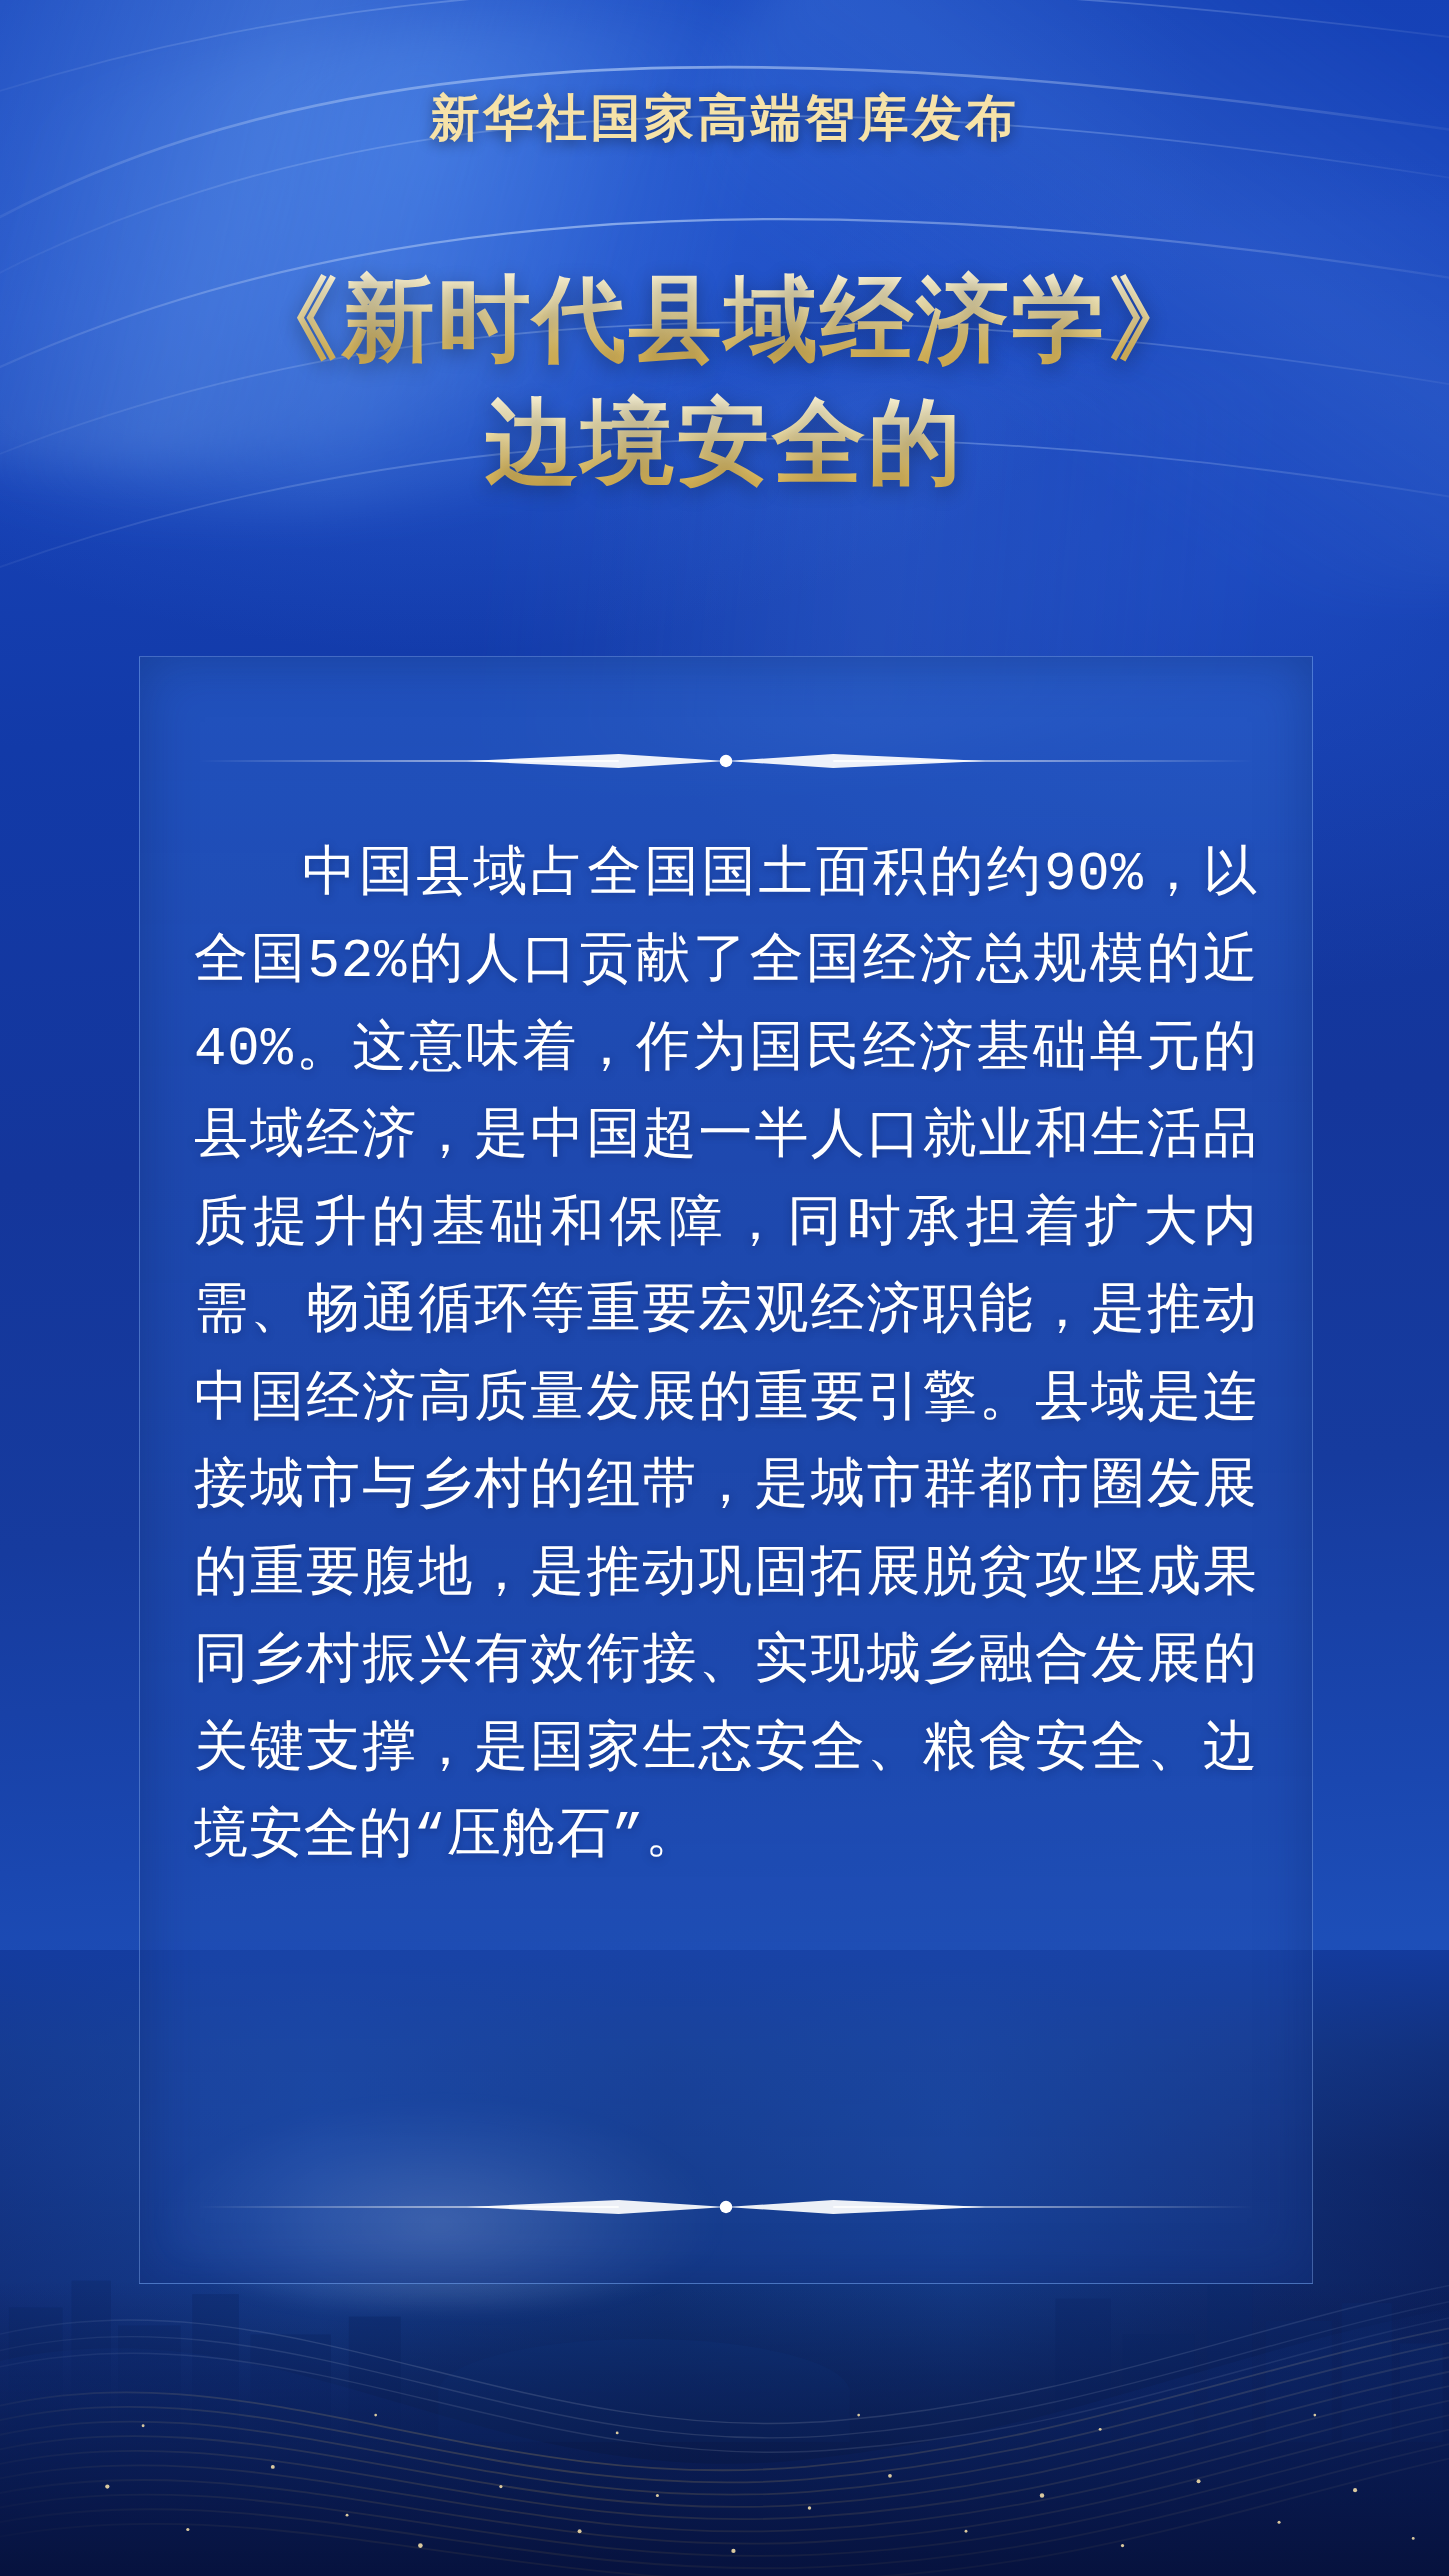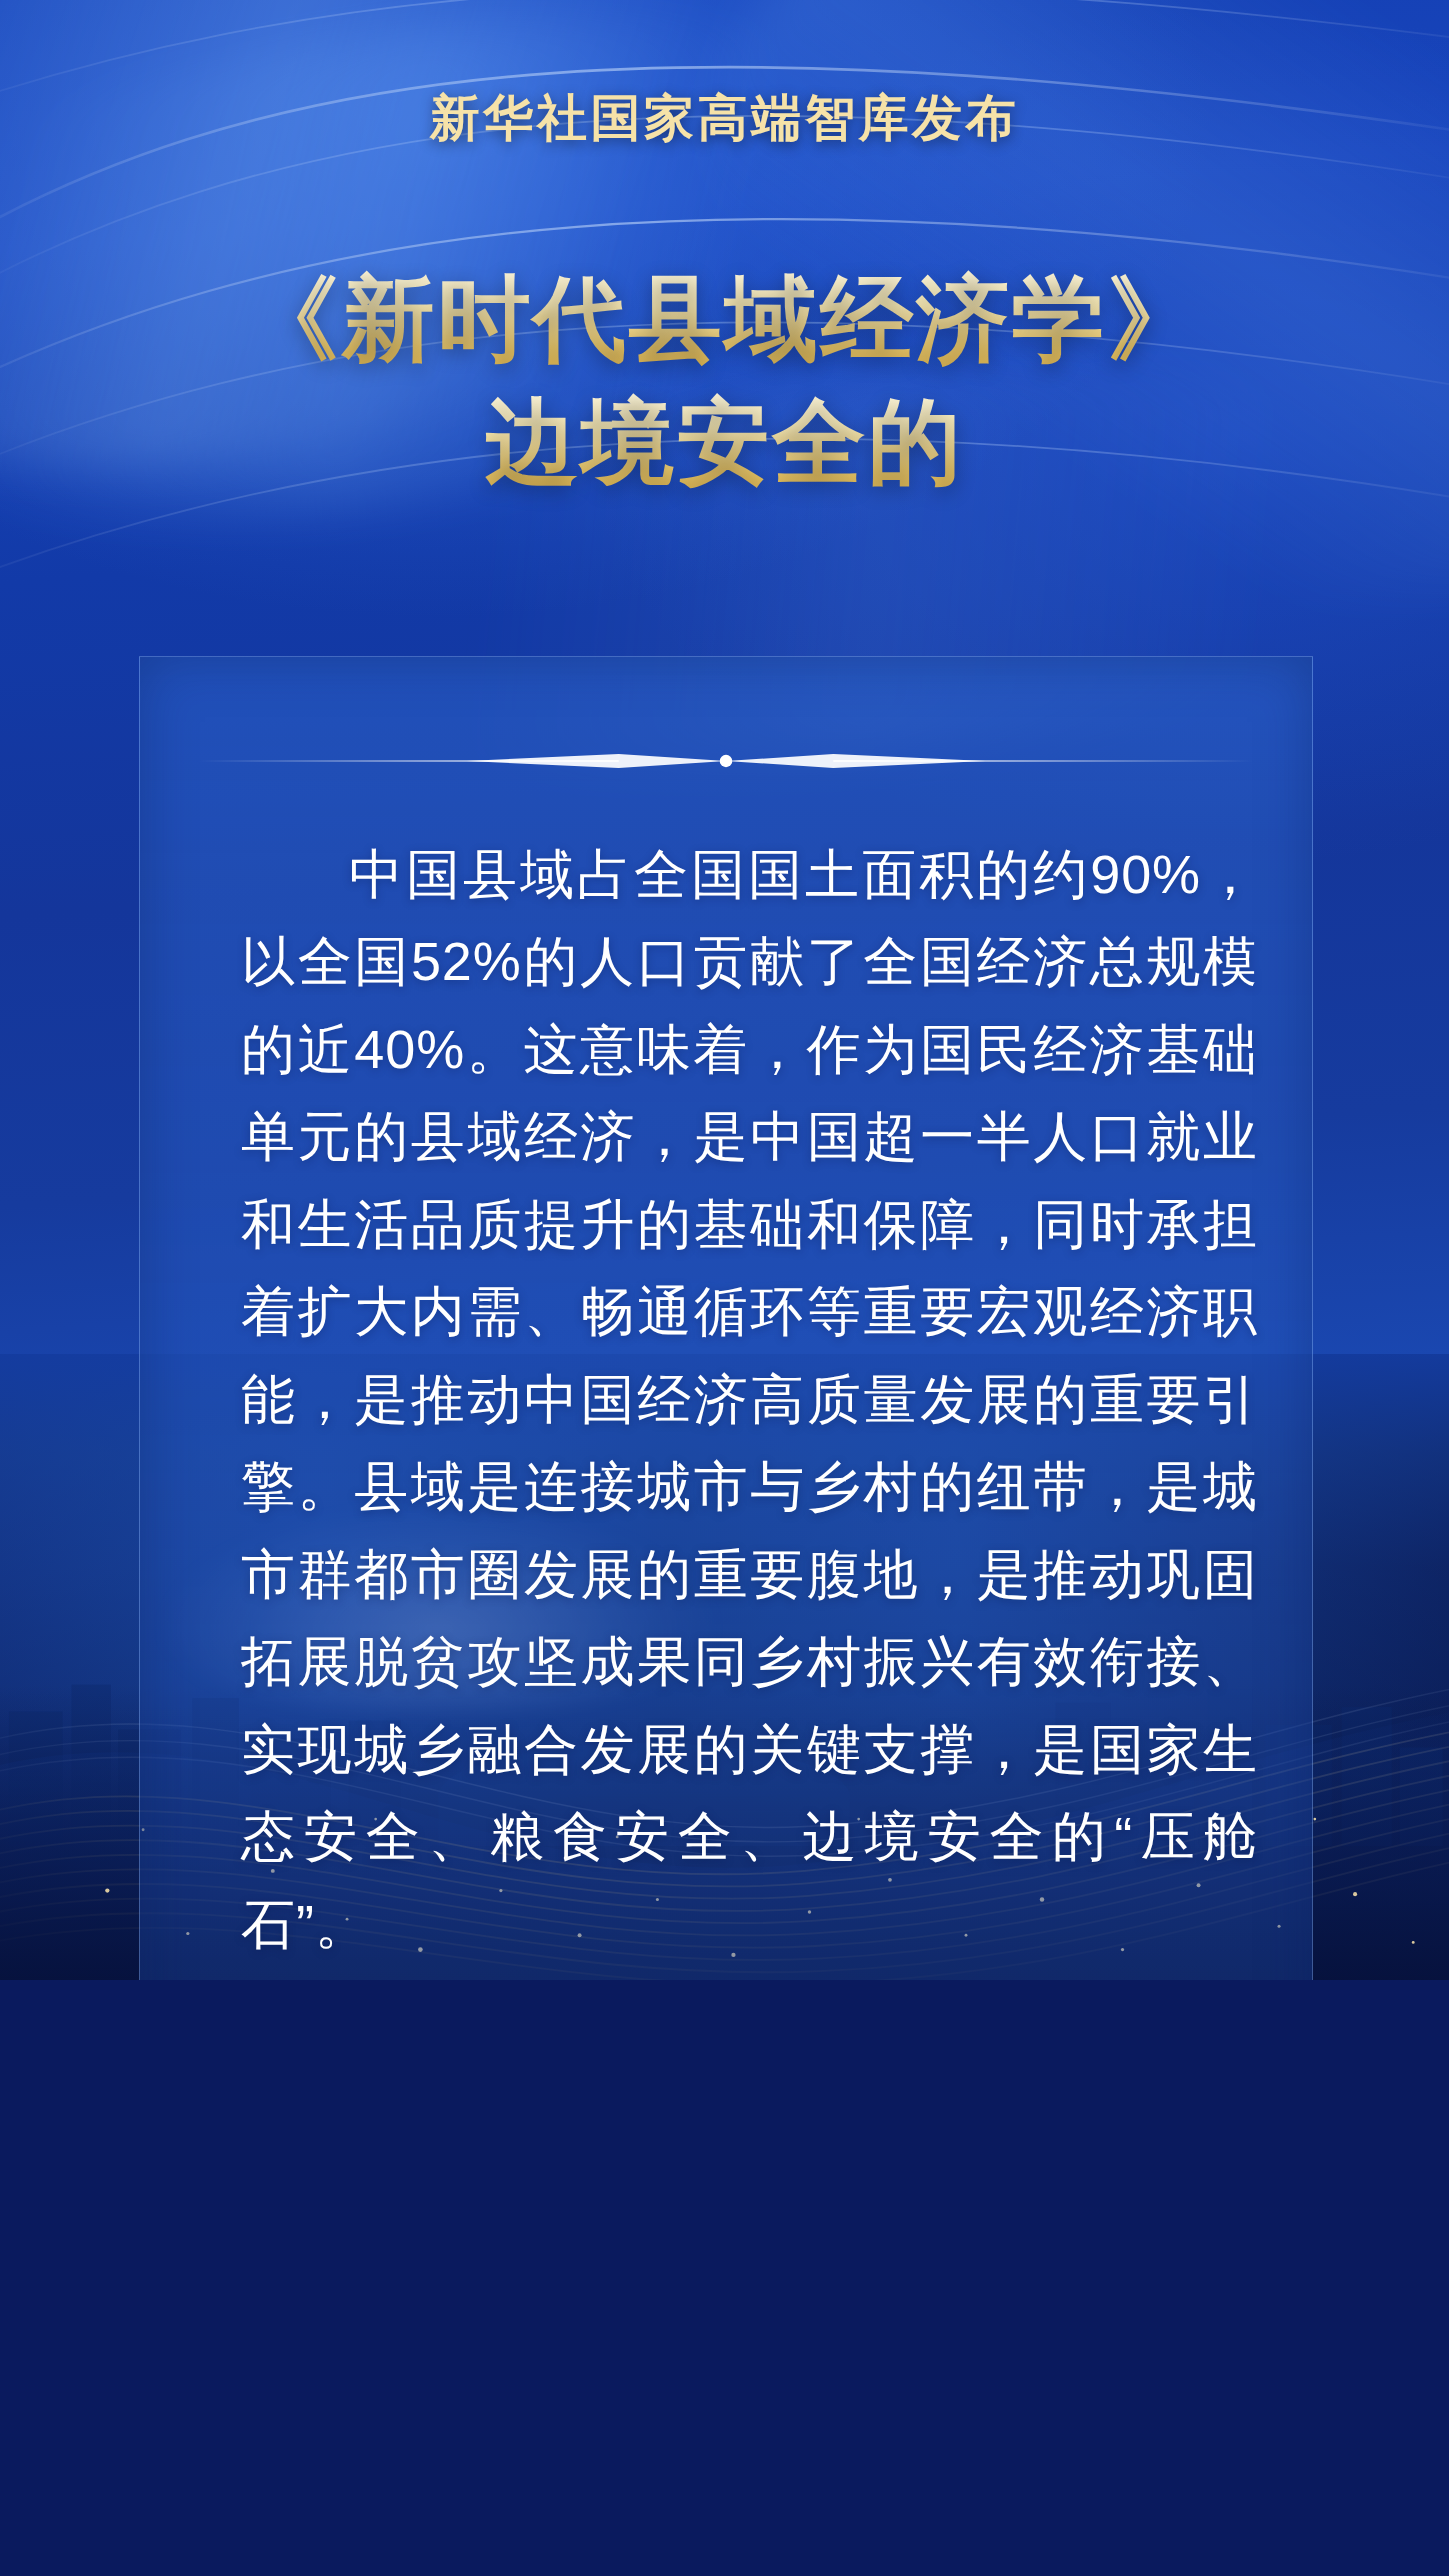--- a/index.html
+++ b/index.html
@@ -10,21 +10,21 @@
   body {
     width: 1449px;
     height: 2576px;
     overflow: hidden;
     font-family: "Liberation Sans", sans-serif;
   }
 
   .poster {
     position: relative;
     width: 1449px;
-    height: 1980px;
+    height: 2576px;
     overflow: hidden;
     background:
       radial-gradient(ellipse 1252px 805px at 30% 6%, rgba(60,120,235,0.55) 0%, rgba(20,50,160,0.0) 62%),
       radial-gradient(ellipse 1073px 716px at 85% 22%, rgba(40,90,215,0.45) 0%, rgba(16,40,140,0.0) 60%),
       linear-gradient(176deg, #1440b4 0%, #1844bb 12%, #123aa8 28%, #14369b 44%, #163b9e 58%, #1a47b0 70%, #1f53bd 80%, #1b49ae 88%, #15347f 96%, #0f2766 100%);
   }
 
   
   .ribbon {
     position: absolute;
@@ -183,29 +183,28 @@
     height: 30px;
   }
   .divider.top { top: 89px; }
   .divider.bottom { bottom: 61px; }
 
   .body-text {
     position: absolute;
     left: 54px;
     right: 54px;
     top: 174px;
-    font-family: Liberation Sans, sans-serif;
+    font-family: Liberation Mono, monospace;
     font-size: 54px;
     line-height: 1.62;
     letter-spacing: 0.9px;
     color: #ffffff;
     text-align: justify;
     text-indent: 2em;
     text-shadow: 0 1.8px 9px rgba(0,20,70,0.35);
-    margin-left: 47px;
   }
 </style>
 </head>
 <body>
 
 <div class="poster">
 
   <div class="ribbon r1"></div>
   <div class="ribbon r2"></div>
   <div class="ribbon r3"></div>

